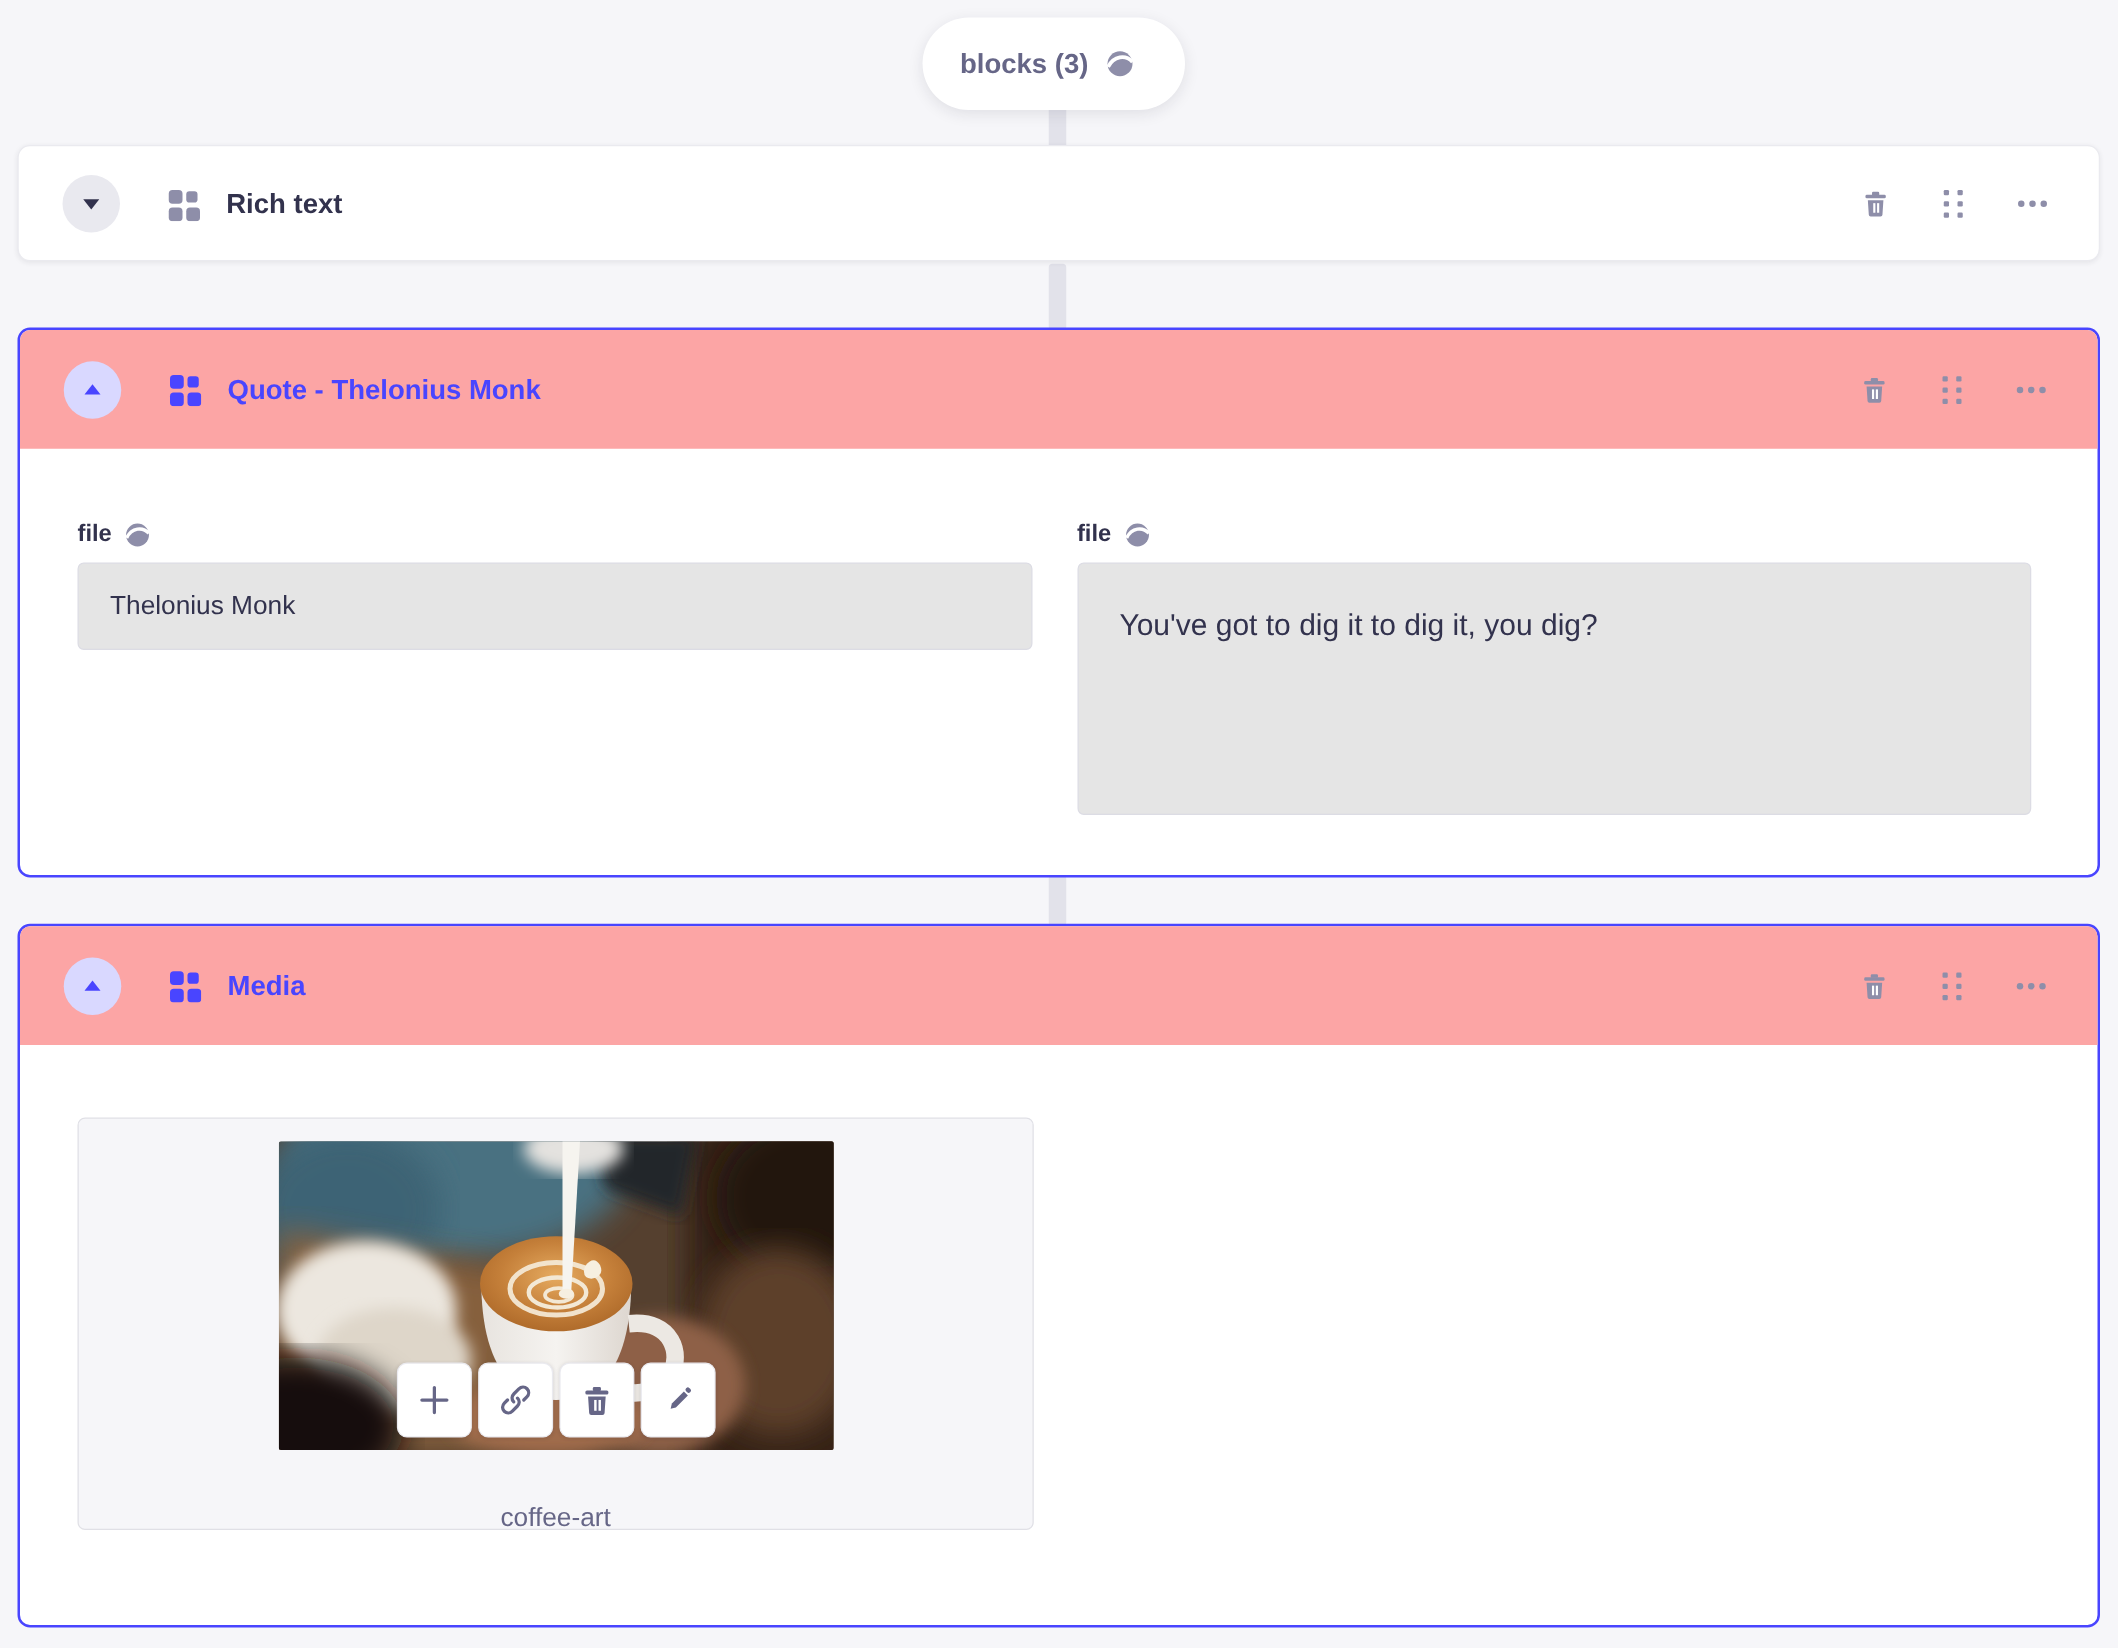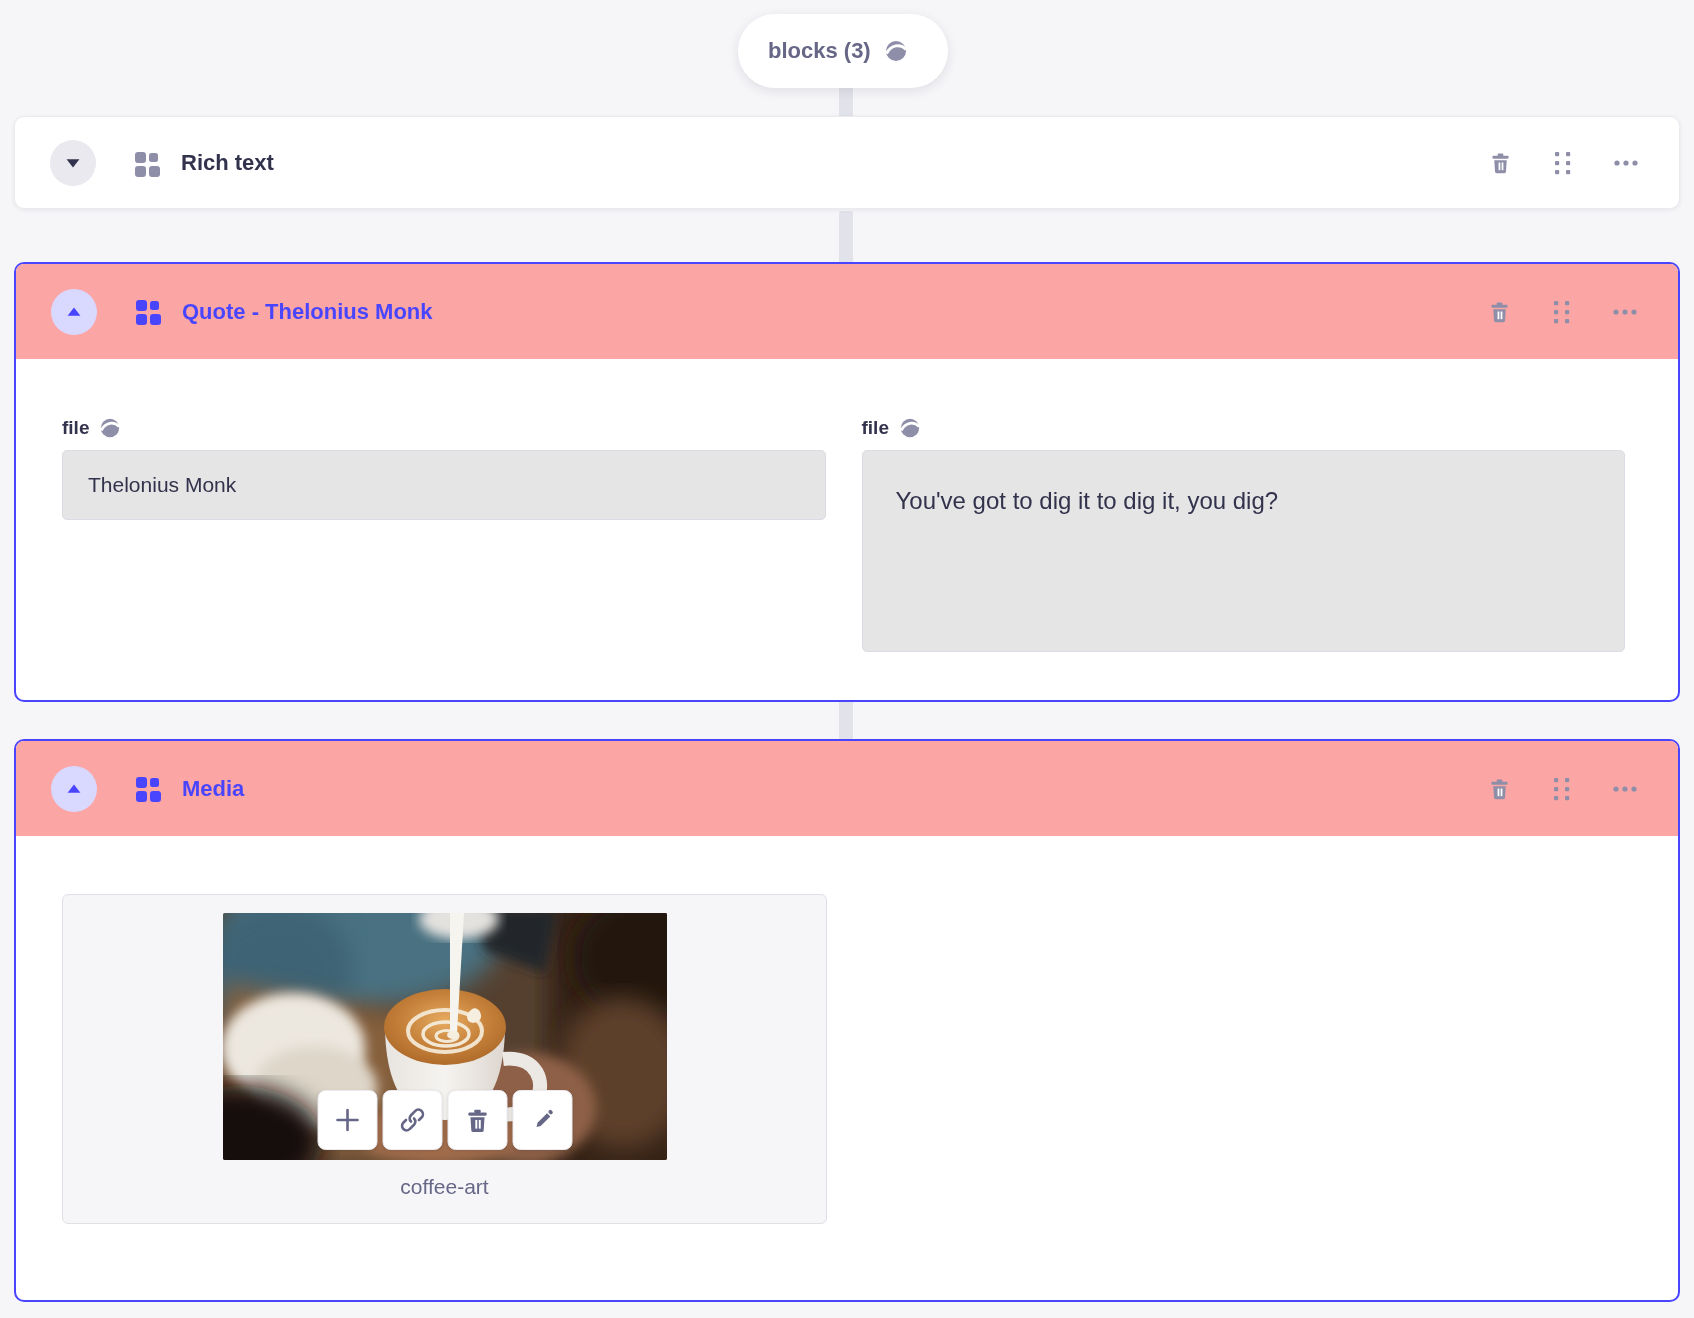--- a/index.html
+++ b/index.html
@@ -84,21 +84,21 @@
     width:100%; height:202px;
     border:1px solid #dcdce4; border-radius:5px;
     padding:34px 33px; font-size:24px; color:#32324d; line-height:1.3;
     font-family:"Liberation Sans", sans-serif; background:#e5e5e5;
     resize:none; outline:none;
   }
 
   .media-card {
     width:765px; height:330px;
     background:#f6f6f9; border:1px solid #e0e0e6; border-radius:6px;
-    display:flex; flex-direction:column; align-items:center;
+    display:flex; flex-direction:column; align-items:center;gap:28px;
   }
   .media-image {
     position:relative; width:444px; height:247px; margin-top:18px;
     border-radius:2px; overflow:hidden; flex:0 0 auto;
   }
   .media-image svg.photo { display:block; width:444px; height:247px; }
   .media-actions {
     position:absolute; left:50%; transform:translateX(-50%); bottom:10px;
     display:flex; gap:5px;
   }

